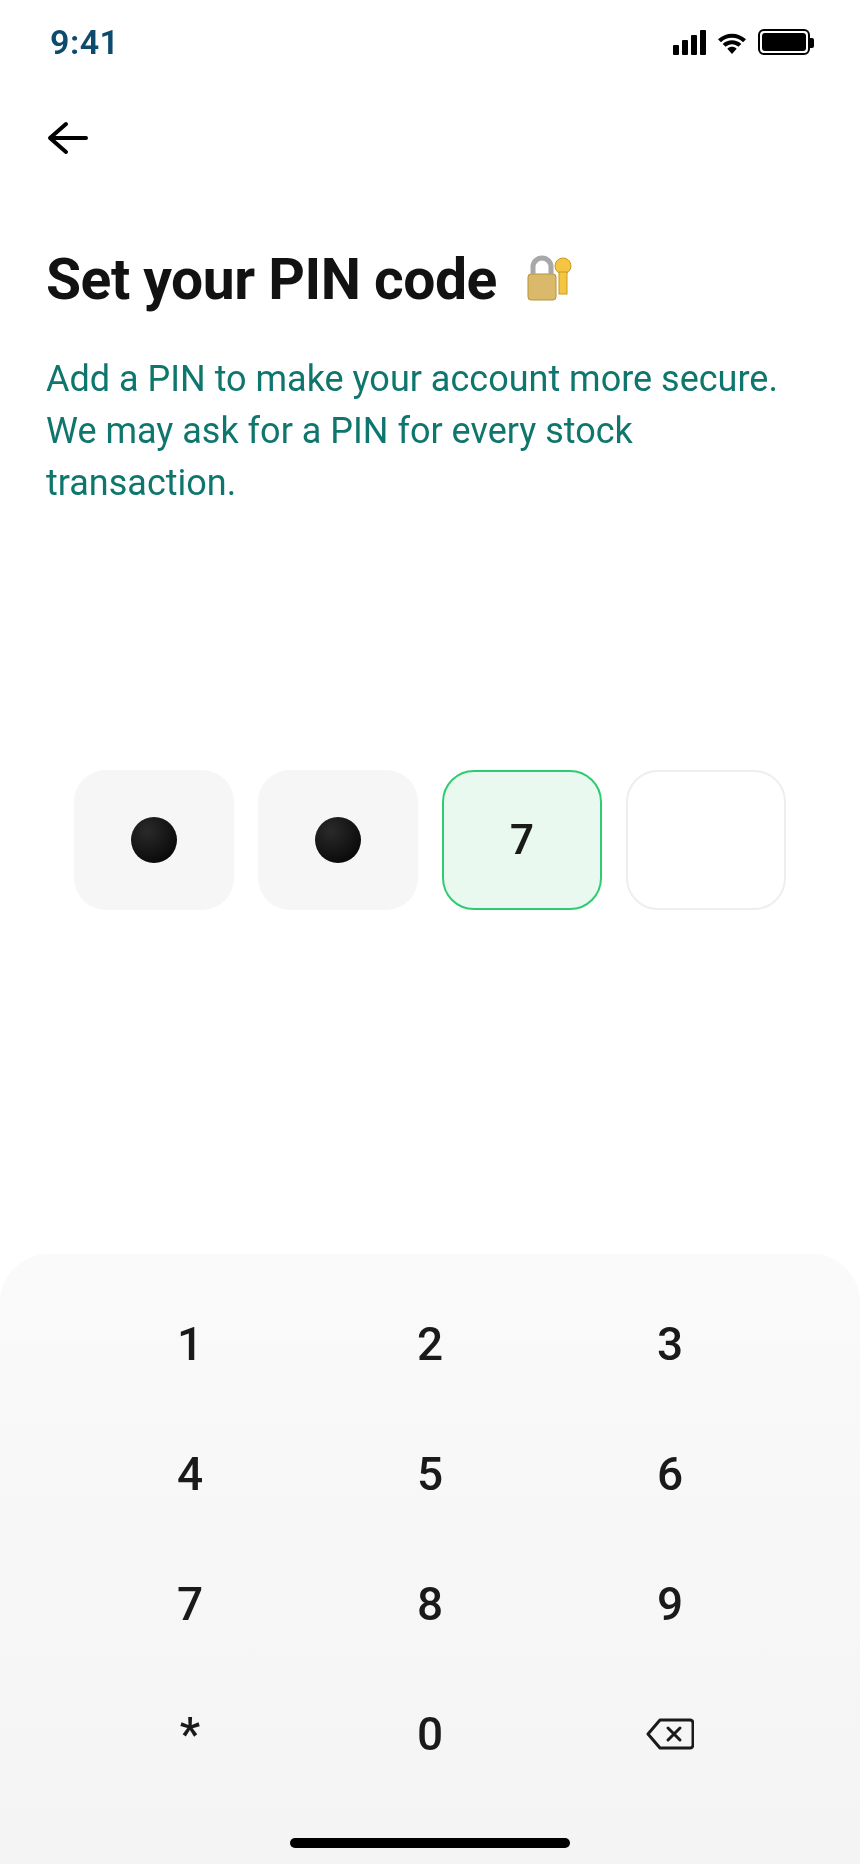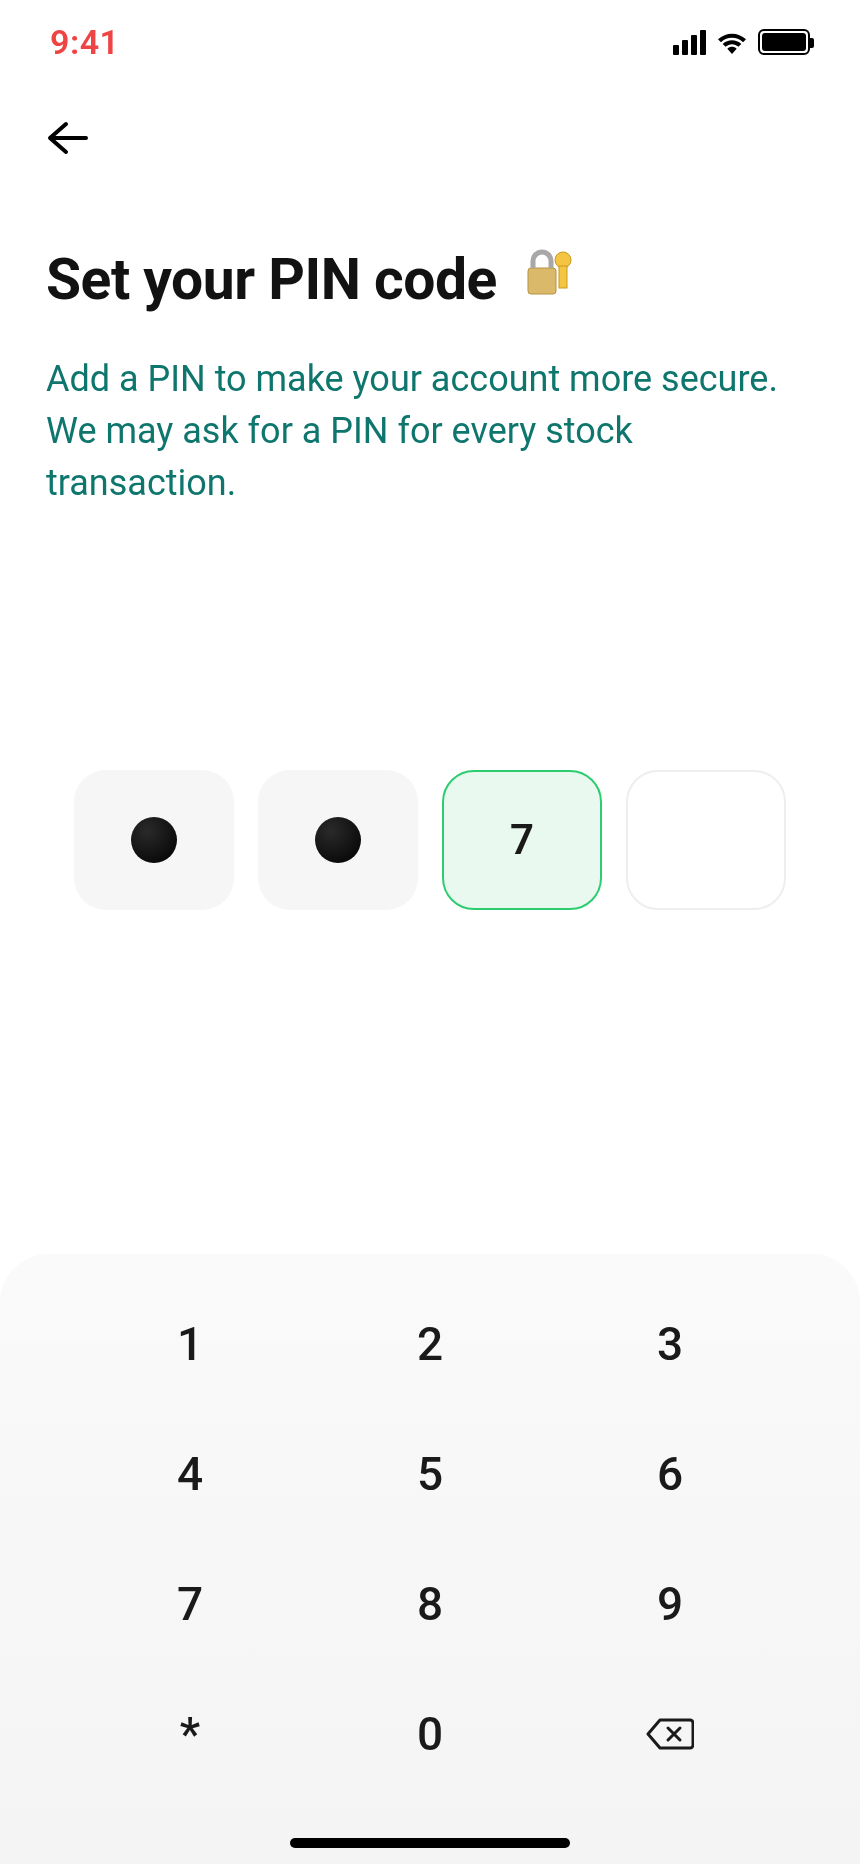--- a/index.html
+++ b/index.html
@@ -14,21 +14,21 @@
     .status-bar {
       display: flex;
       justify-content: space-between;
       align-items: center;
       padding: 24px 50px 0 50px;
       height: 60px;
     }
     .status-time {
       font-size: 34px;
       font-weight: 600;
-      color: #ef4444;
+      color: #0c4a6e;
       letter-spacing: 0.5px;
     }
     .status-icons {
       display: flex;
       align-items: center;
       gap: 10px;
     }
     .cellular { display: flex; align-items: flex-end; gap: 3px; }
     .cellular span {
       width: 6px; background: #000; border-radius: 1px;
@@ -47,21 +47,21 @@
     }
     .battery-fill { background:#000; width:100%; height:100%; border-radius:3px; }
 
     .back-btn {
       padding: 60px 0 0 46px;
     }
 
     .content {
       padding: 86px 46px 0 46px;
     }
-    .title-row { display: flex; align-items: flex-start; gap: 22px; }
+    .title-row { display: flex; align-items: center; gap: 22px; }
     .title {
       font-size: 57px;
       font-weight: 700;
       color: #121212;
       letter-spacing: -0.5px;
     }
     .subtitle {
       margin-top: 40px;
       font-size: 36px;
       line-height: 1.45;

